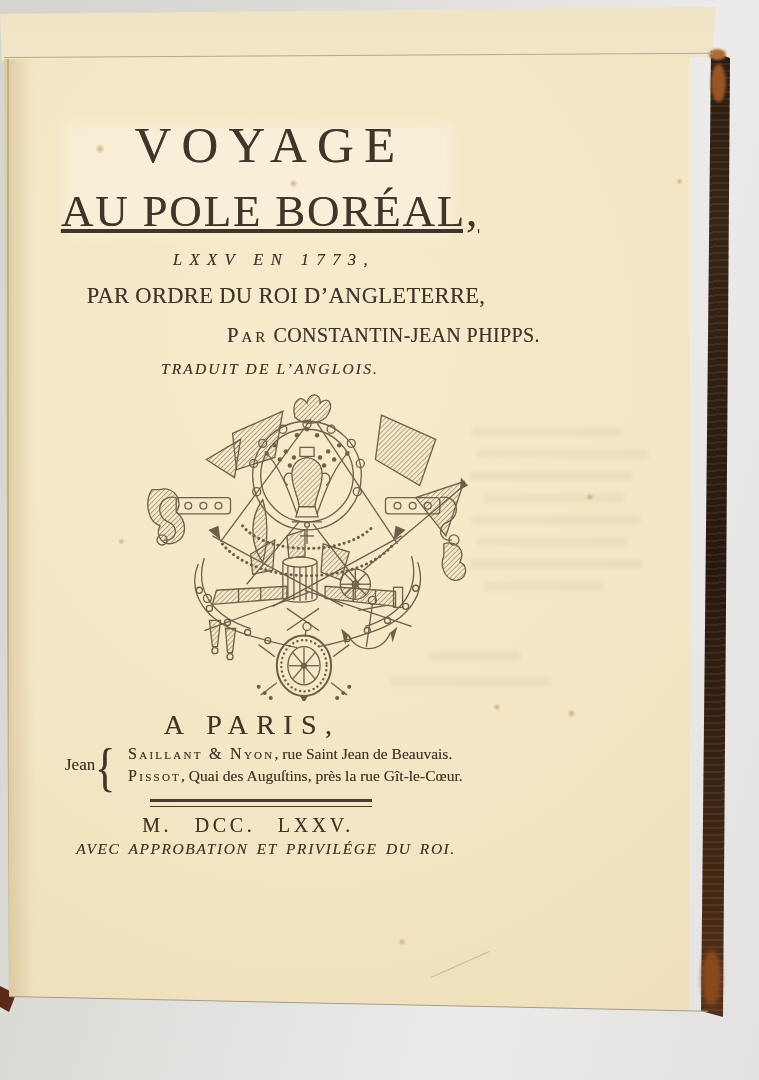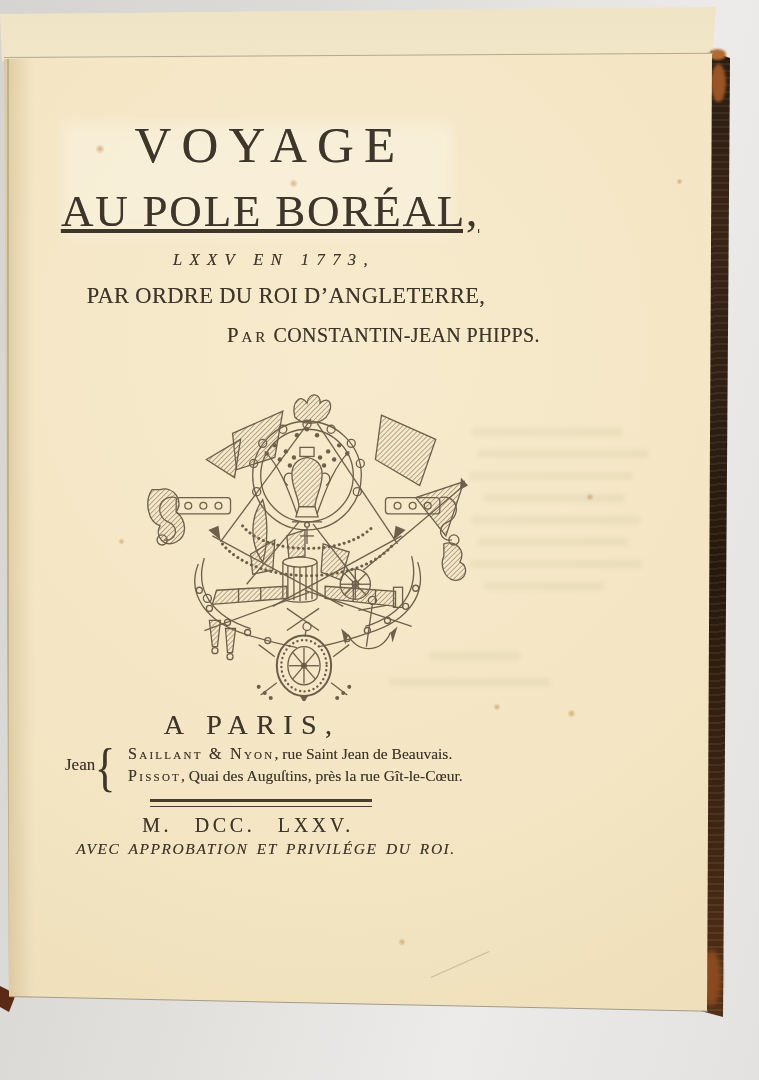--- a/index.html
+++ b/index.html
@@ -17,21 +17,21 @@
   .leather-streaks{position:absolute;left:695px;top:50px;width:40px;height:970px;
     background:repeating-linear-gradient(178deg,rgba(255,255,255,.05) 0 2px,rgba(0,0,0,.08) 2px 7px);
     clip-path:polygon(16px 1px,35px 8px,28px 967px,6px 961px);}
   .patch{position:absolute;border-radius:50%;}
   .patch.p1{left:711px;top:64px;width:15px;height:38px;background:#9a5526;filter:blur(1.5px);}
   .patch.p2{left:702px;top:950px;width:19px;height:56px;background:#8a4a20;filter:blur(2.5px);}
   .patch.p3{left:709px;top:49px;width:17px;height:11px;background:#b06a33;filter:blur(1px);}
   .leather-bl{position:absolute;left:0;top:0;width:30px;height:1080px;
     clip-path:polygon(0px 986px,16px 994px,9px 1012px,0px 1007px);background:#5a2a16;}
   
-  .page{position:absolute;left:0;top:0;width:759px;height:1080px;
+  .page{position:absolute;left:0;top:0;width:689px;height:1080px;
     clip-path:polygon(4px 59px,712px 53px,707px 1011px,9px 997px);
     background:radial-gradient(120% 90% at 45% 32%,#f7ebcd 0%,#f4e6c4 48%,#eedeb9 85%,#e9d7ae 100%);}
   .page::before{content:"";position:absolute;left:0;top:0;bottom:0;width:34px;
     background:linear-gradient(90deg,rgba(172,144,92,.38),rgba(172,144,92,0));}
   .gutter-line{position:absolute;left:7px;top:58px;width:2px;height:940px;background:rgba(150,146,106,.45);}
   .edge-line-top{position:absolute;left:4px;top:57px;width:709px;height:1px;background:#b3a98f;
     transform:rotate(-0.35deg);transform-origin:left center;}
   .edge-line-bottom{position:absolute;left:9px;top:996px;width:699px;height:1px;background:#a39c8b;
     transform:rotate(1.2deg);transform-origin:left center;}
   
@@ -99,20 +99,21 @@
     <div class="spot" style="left:676px;top:178px;width:7px;height:7px"></div>
     <div class="spot" style="left:118px;top:538px;width:7px;height:7px"></div>
     <div class="spot" style="left:398px;top:938px;width:8px;height:8px"></div>
     <div class="crease"></div>
 
     <div class="col t1">VOYAGE</div>
     <div class="col t2">AU POLE BORÉAL,</div>
     <div class="col t3">LXXV EN 1773,</div>
     <div class="col t4">PAR ORDRE DU ROI D’ANGLETERRE,</div>
     <div class="col t5"><span class="sc">Par</span><span> </span><span>CONSTANTIN-JEAN PHIPPS.</span></div>
+    <div class="col t6">TRADUIT DE L’ANGLOIS.</div>
 
     <svg class="vignette" width="324" height="308" viewBox="0 0 322 306">
       <defs>
         <pattern id="h" width="3.5" height="3.5" patternUnits="userSpaceOnUse" patternTransform="rotate(45)">
           <line x1="0" y1="0" x2="0" y2="3.5" stroke="#6b5a44" stroke-width="1.1"></line>
         </pattern>
       </defs>
       <g stroke="#5b4c39" fill="none" stroke-width="1.3" opacity="0.88">
 
         <path d="M148,24 C144,8 154,0 160,10 C162,-2 174,0 173,10 C182,2 188,12 179,24 C170,32 156,32 148,24 Z" fill="url(#h)"></path>

